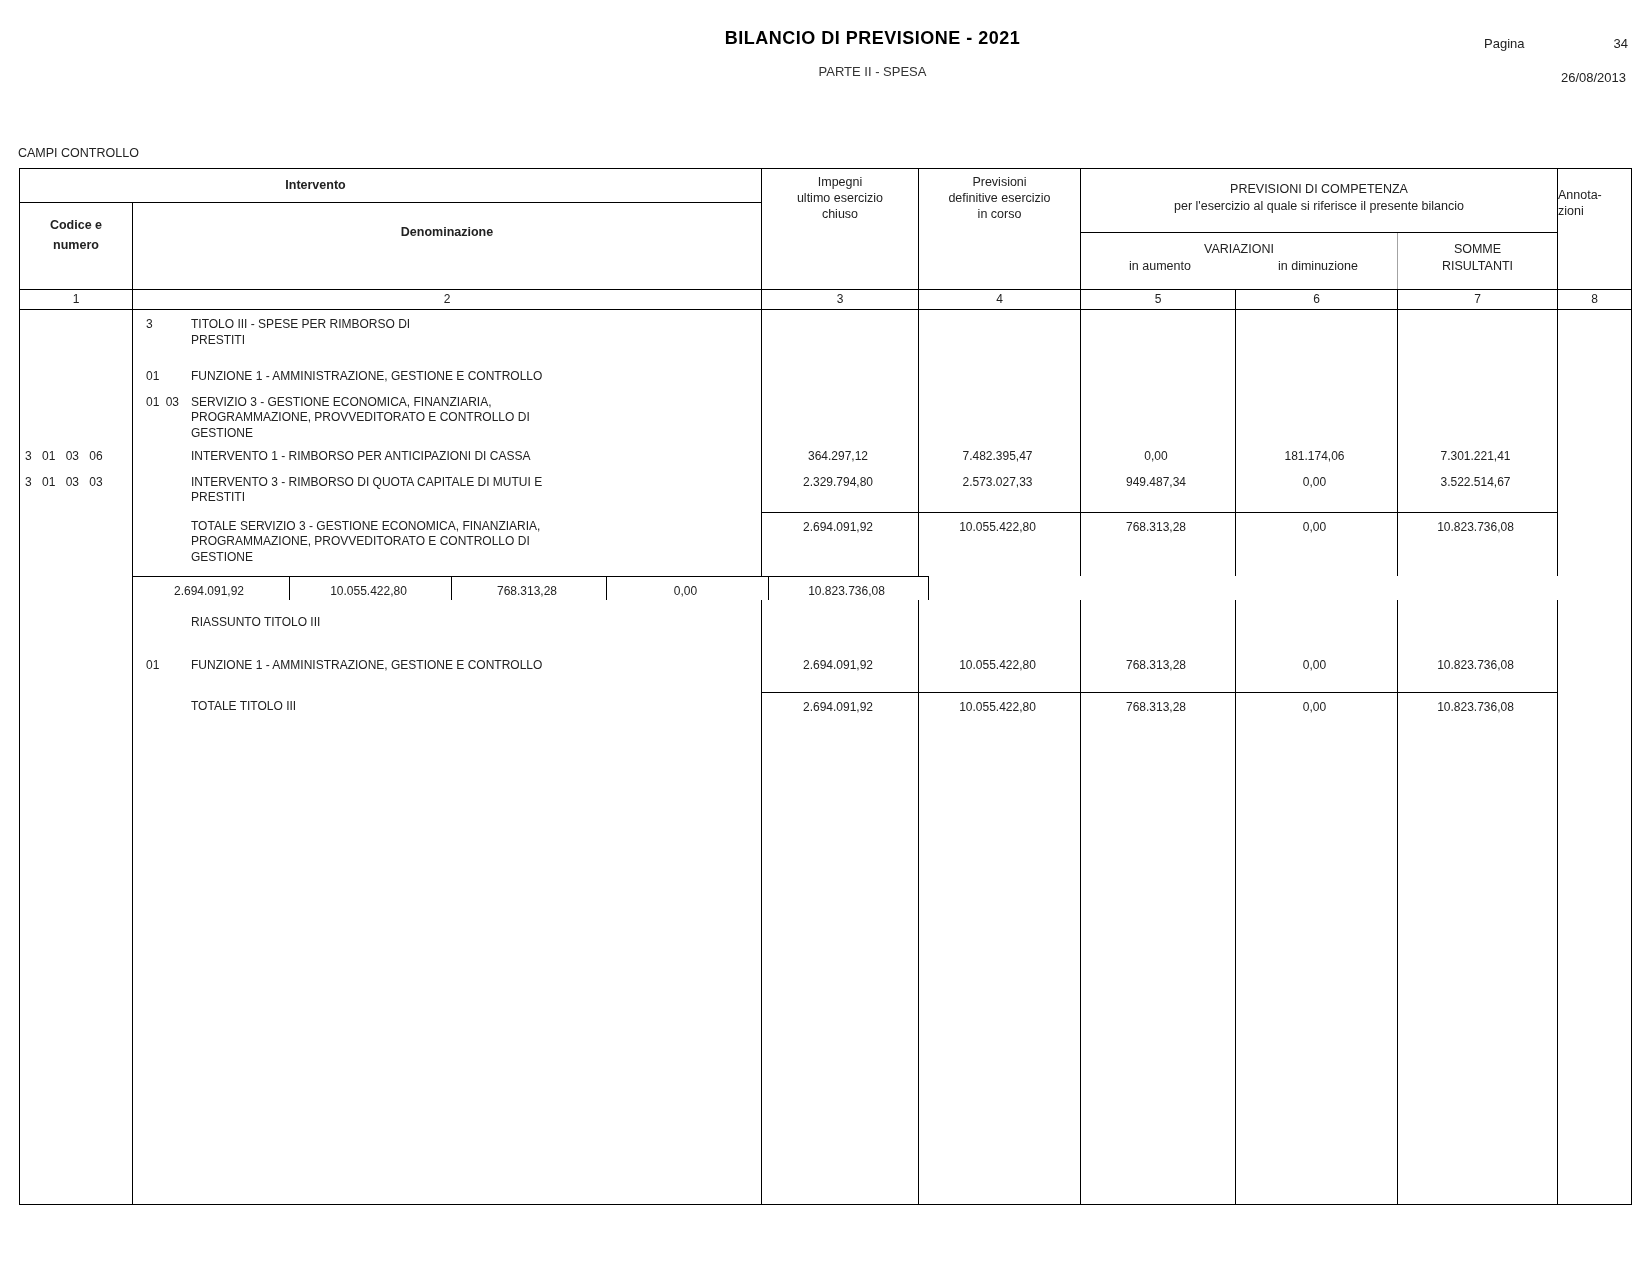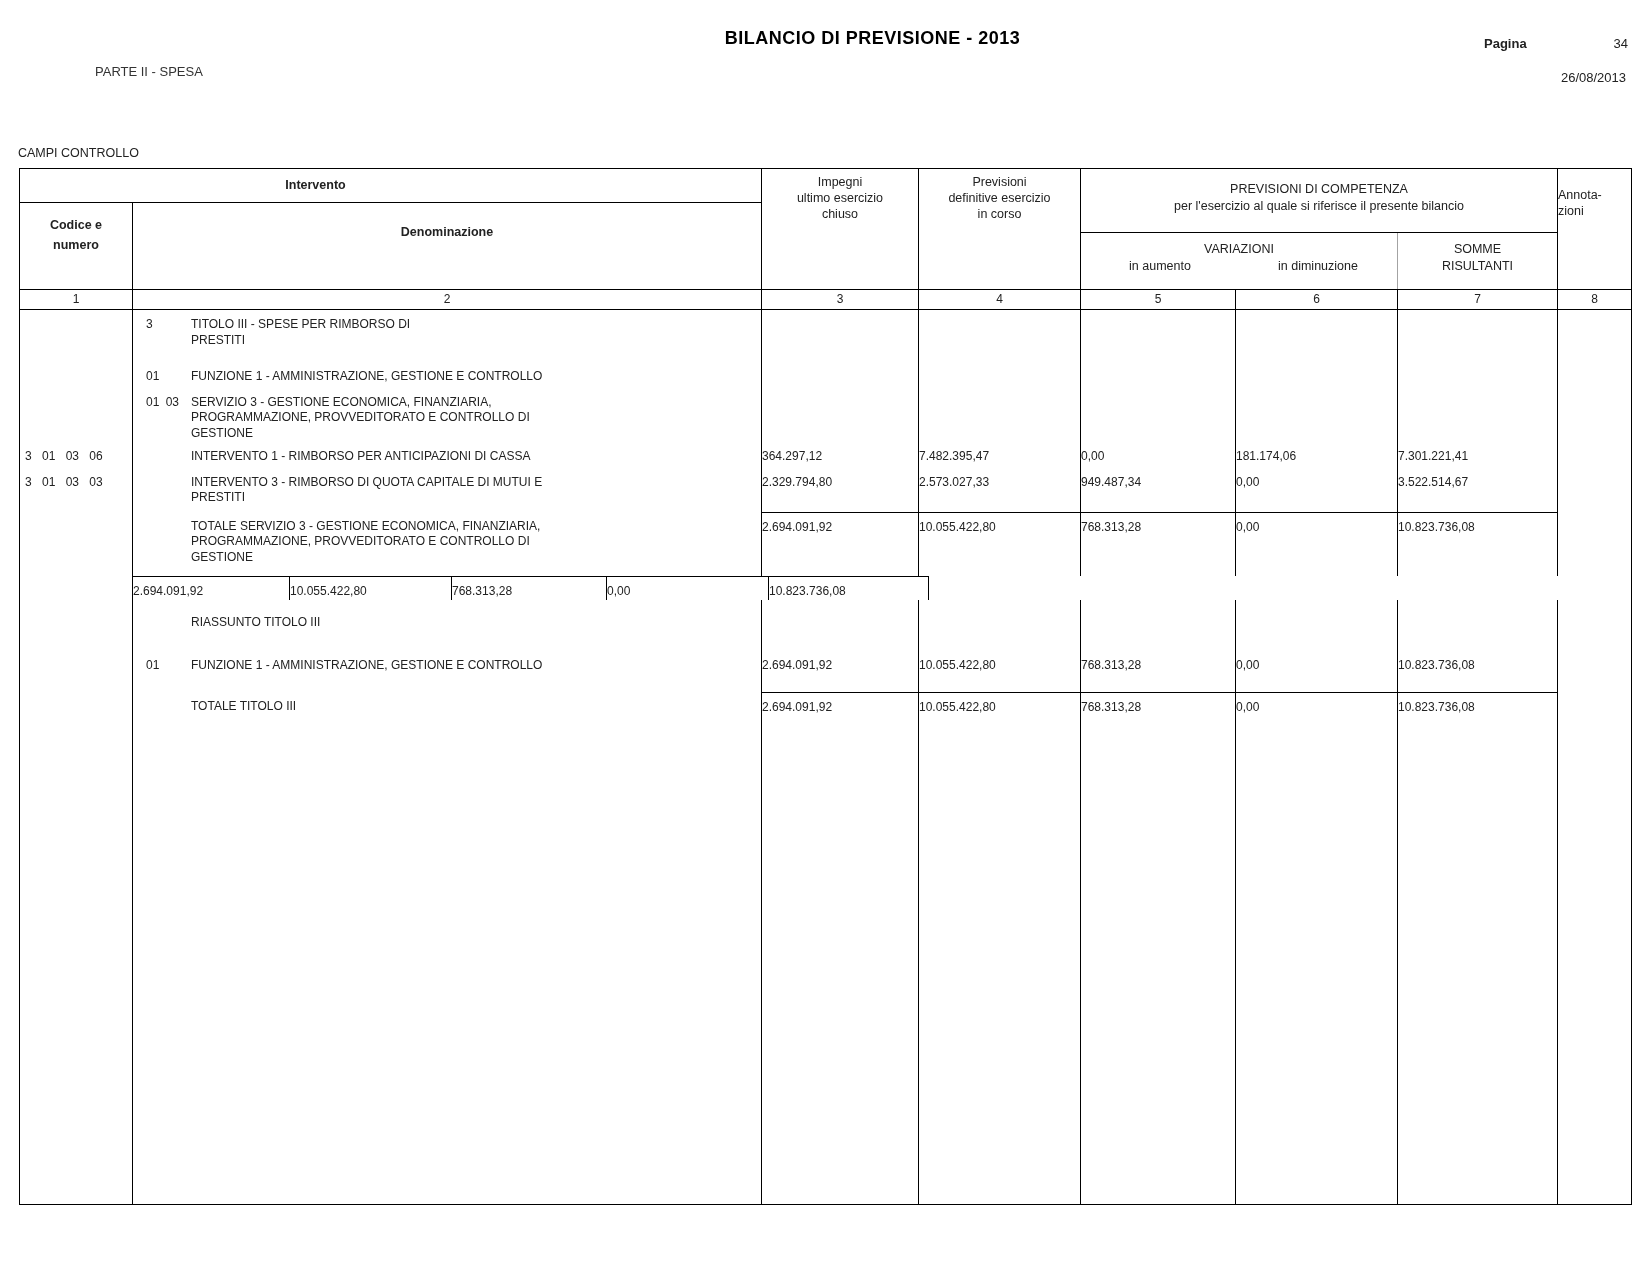--- a/index.html
+++ b/index.html
@@ -17,23 +17,24 @@
   
   .doc-title {
     position: absolute; top: 28px; left: 0; width: 100%;
     padding-left: 95px;
     text-align: center;
     font-size: 18px; font-weight: bold; letter-spacing: 0.5px;
   }
   .doc-subtitle {
     position: absolute; top: 64px; left: 0; width: 100%;
     padding-left: 95px;
+    text-align: center;
     font-size: 13px; color: #333;
   }
-  .page-label { position: absolute; top: 36px; left: 1484px; font-size: 13px; color: #222; font-weight: bold; }
+  .page-label { position: absolute; top: 36px; left: 1484px; font-size: 13px; color: #222; }
   .page-number { position: absolute; top: 36px; right: 22px; font-size: 13px; color: #222; }
   .doc-date { position: absolute; top: 70px; right: 24px; font-size: 13px; color: #222; }
   .entity-name { position: absolute; top: 146px; left: 18px; font-size: 12.5px; color: #222; }
 
   
   .budget-table {
     position: absolute; left: 19px; top: 168px;
     width: 1613px; height: 1037px;
     border: 1px solid #000;
     display: flex; flex-direction: column;
@@ -67,21 +68,21 @@
   .n5 { width: 155px; } .n6 { width: 162px; } .n7 { width: 160px; } .n8 { flex: 1; border-right: none !important; }
 
   
   .tbody { flex: 1; display: flex; flex-direction: column; font-size: 12px; line-height: 15.5px; }
   .brow { display: flex; align-items: stretch; }
   .brow > div { flex-shrink: 0; }
   .c1 { width: 113px; border-right: 1px solid #000; padding-left: 5px; word-spacing: 7px; }
   .c2 { width: 629px; border-right: 1px solid #000; display: flex; align-items: flex-start; }
   .c2code { width: 58px; padding-left: 13px; word-spacing: 3px; }
   .c2desc { flex: 1; padding-right: 30px; }
-  .amt { text-align: left; padding-right: 4px; border-right: 1px solid #000; }
+  .amt { text-align: center; padding-right: 4px; border-right: 1px solid #000; }
   .c3 { width: 157px; } .c4 { width: 162px; } .c5 { width: 155px; } .c6 { width: 162px; } .c7 { width: 160px; }
   .c8 { flex: 1 1 auto; border-right: none; }
 
   
   .tline .c3, .tline .c4, .tline .c5, .tline .c6, .tline .c7 { border-top: 1px solid #000; }
 
   
   .r-titolo    > div { padding-top: 7px; }
   .r-funzione1 > div { padding-top: 21px; }
   .r-servizio  > div { padding-top: 10px; }
@@ -92,21 +93,21 @@
   .r-riassunto > div { padding-top: 15px; }
   .r-funzione2 > div { padding-top: 28px; padding-bottom: 18px; }
   .r-tottit    > div { padding-top: 7px; }
   .r-filler { flex: 1 1 auto; }
 </style>
 </head>
 <body>
 
 <div class="page">
 
-  <div class="doc-title">BILANCIO DI PREVISIONE - 2013</div>
+  <div class="doc-title">BILANCIO DI PREVISIONE - 2021</div>
   <div class="doc-subtitle">PARTE II - SPESA</div>
   <span class="page-label">Pagina</span>
   <span class="page-number">34</span>
   <span class="doc-date">26/08/2013</span>
   <div class="entity-name">CAMPI CONTROLLO</div>
 
   <div class="budget-table">
 
     <div class="hdr">
       <div class="hcol-intervento">

